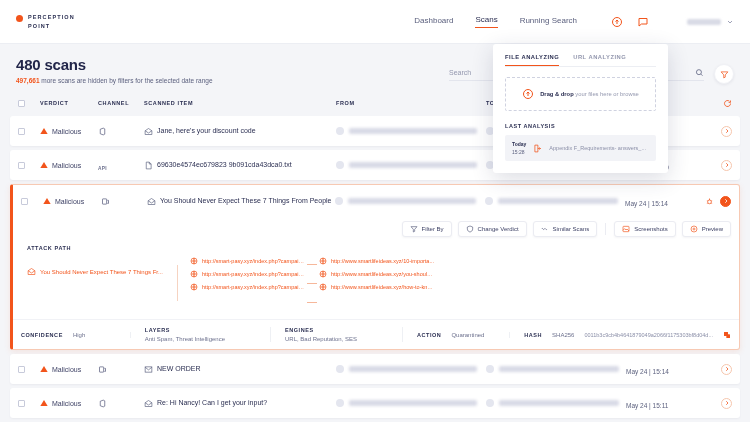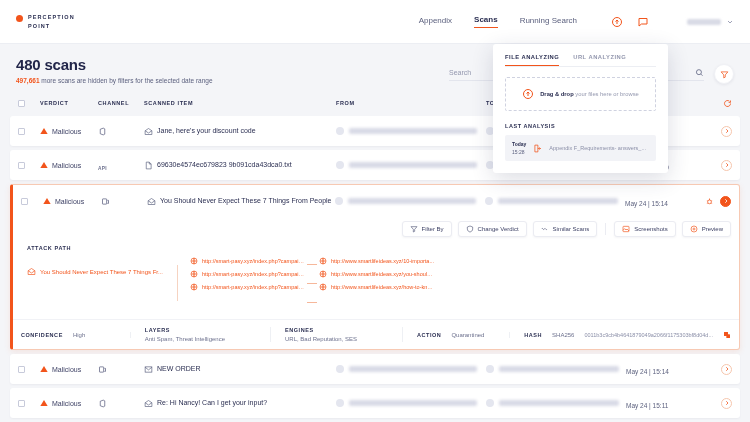--- a/index.html
+++ b/index.html
@@ -17,21 +17,21 @@
     display: flex; align-items: center;
     padding: 0 16px;
     border-bottom: 1px solid #eceef3;
     position: relative; z-index: 5;
   }
   .logo { display: flex; align-items: flex-start; gap: 5px; }
   .logo-dot { width: 7px; height: 7px; border-radius: 50%; background: #f2541b; margin-top: 2px; }
   .logo-text { font-size: 5.5px; font-weight: bold; letter-spacing: 1.1px; line-height: 1.55; color: #2b2f52; }
   .nav { margin-left: auto; display: flex; align-items: center; gap: 22px; }
   .nav-item { font-size: 8px; color: #5a5f7d; padding-bottom: 3px; cursor: pointer; white-space: nowrap; }
-  .nav-item.active { color: #2b2f52; font-weight: bold; border-bottom: 1.5px solid #f2541b; }
+  .nav-item.active { color: #2b2f52; font-weight: normal; border-bottom: 1.5px solid #f2541b; }
   .nav-icons { display: flex; align-items: center; gap: 14px; margin-left: 12px; }
   .ic { width: 12px; height: 12px; color: #f2541b; display: block; }
   .user { display: flex; align-items: center; gap: 5px; margin-left: 16px; }
   .user-name { width: 34px; height: 6px; background: #d9dbe6; border-radius: 2px; filter: blur(1.2px); }
   .chev { width: 8px; height: 8px; color: #8b8fa8; }
 
   
   .pagehead { padding: 12px 16px 6px 16px; display: flex; align-items: flex-start; position: relative; z-index: 1;}
   .title { font-size: 15px; font-weight: bold; color: #22264a; letter-spacing: -0.2px; }
   .subtitle { font-size: 6.5px; color: #5a5f7d; margin-top: 4px; }
@@ -166,21 +166,21 @@
 <div class="topbar">
   <div class="logo">
     <div class="logo-dot"></div>
     <div class="logo-text">
       <div>PERCEPTION</div>
       <div>POINT</div>
     </div>
   </div>
 
   <div class="nav">
-    <div class="nav-item">Appendix</div>
+    <div class="nav-item">Dashboard</div>
     <div class="nav-item active">Scans</div>
     <div class="nav-item">Running Search</div>
 
     <div class="nav-icons">
       <span>
         <svg class="ic" viewBox="0 0 24 24" fill="none" stroke="currentColor" stroke-width="2">
           <circle cx="12" cy="12" r="9"></circle>
             <path d="M12 16V8M9 11l3-3 3 3"></path>
         </svg>
       </span>

